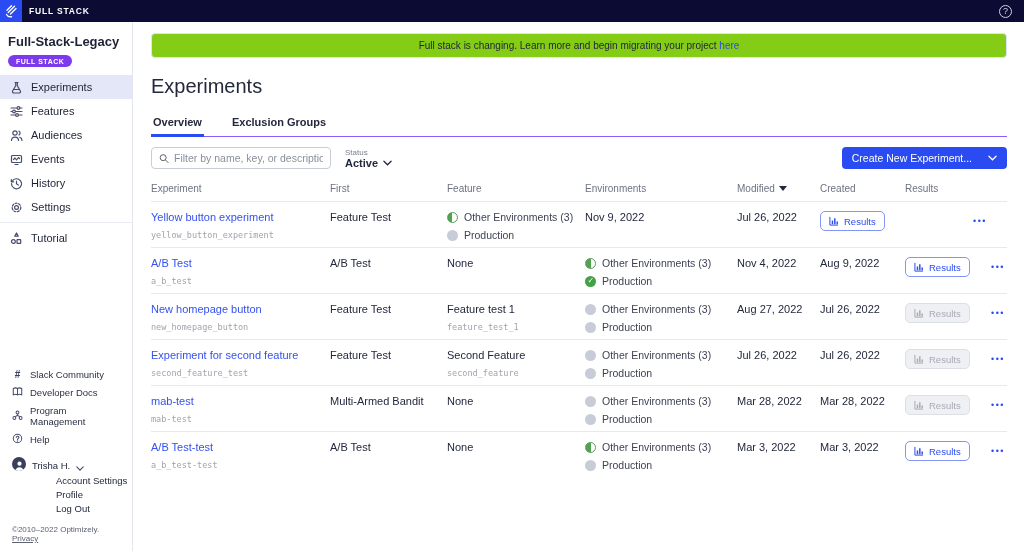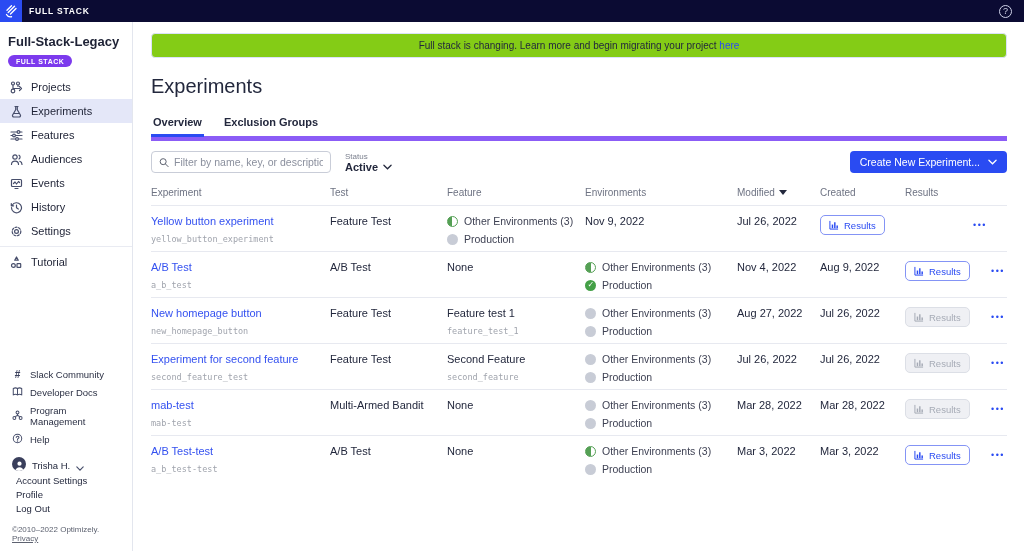--- a/index.html
+++ b/index.html
@@ -24,47 +24,47 @@
                 letter-spacing:.5px; border-radius:8px; padding:2.5px 8px; margin:6px 8px 8px 8px; width:max-content; }
   .nav-item { display:flex; align-items:center; gap:8px; padding:5px 8px 5px 10px; height:24px; cursor:pointer; color:#1e2235; }
   .nav-item.active { background:#e4e7f8; }
   .nav-item svg { flex:0 0 13px; }
   .side-divider { border-top:1px solid #e9ebf2; margin:3px 0; }
   .side-spacer { flex:1; }
   .foot-link { display:flex; align-items:center; gap:7px; padding:3px 8px 3px 12px; font-size:9.5px; color:#2b3044; cursor:pointer; }
   .foot-link .glyph { width:11px; text-align:center; font-weight:bold; font-size:10px; color:#3a3f5c; }
   .user-row { display:flex; align-items:flex-end; gap:6px; padding:8px 8px 2px 12px; font-size:9.5px; cursor:pointer; }
   .avatar { width:14px; height:14px; border-radius:50%; background:#3a3f5c; display:flex; align-items:flex-end; justify-content:center; overflow:hidden; }
-  .user-menu { padding-left:16px; font-size:9.5px; }
+  .user-menu { padding-left:16px; font-size:9.5px;margin-left:40px; }
   .user-menu div { padding:1.5px 0; cursor:pointer; }
   .copyright { font-size:8px; color:#5d6270; padding:10px 8px 2px 12px; }
   .copyright a { color:#5d6270; }
 
   
   .main { flex:1; padding:11px 17px 0 18px; overflow:hidden; }
   .banner { background:#84cc16; border:1px solid #dbe2f9; border-radius:4px; text-align:center;
             font-size:10px; padding:6px 0; color:#23283d; }
   .banner a { color:#2a4bf2; text-decoration:none; cursor:pointer; }
   .page-title { font-size:20px; font-weight:500; color:#23283d; margin:17px 0 14px 0; }
 
-  .tabs { display:flex; gap:18px; border-bottom:5px solid #8b5cf6; }
+  .tabs { display:flex; gap:26px; border-bottom:1px solid #8b5cf6; }
   .tab { font-size:11px; font-weight:bold; color:#23283d; padding:4px 2px 8px 2px; cursor:pointer; position:relative; }
   .tab.active::after { content:""; position:absolute; left:0; right:0; bottom:-1px; height:3px; background:#2a4bf2; }
 
   .toolbar { display:flex; align-items:center; margin:10px 0 8px 0; }
   .search-box { display:flex; align-items:center; gap:5px; border:1px solid #c9cdd8; border-radius:4px;
                 height:22px; width:180px; padding:0 7px; background:#fff; }
   .search-box input { border:none; outline:none; font-size:10.5px; width:100%; color:#23283d;
                       font-family:"Liberation Sans","DejaVu Sans",sans-serif; background:transparent; }
   .search-box input::placeholder { color:#8a8f9d; }
   .status-wrap { margin-left:14px; cursor:pointer; }
   .status-label { font-size:8px; color:#7c818f; }
   .status-value { font-size:11px; font-weight:bold; color:#23283d; display:flex; align-items:center; gap:5px;text-align:center; }
   .create-btn { margin-left:auto; background:#2a4bf2; color:#fff; border:none; border-radius:4px; height:22px;
-                font-size:10.5px; padding:0 10px; display:flex; align-items:center; gap:8px; cursor:pointer;
+                font-size:10.5px; padding:0 10px; display:flex; align-items:center; gap:16px; cursor:pointer;
                 font-family:"Liberation Sans","DejaVu Sans",sans-serif; }
 
   
   .thead, .trow { display:grid; grid-template-columns:179px 117px 138px 152px 83px 85px 86px auto; align-items:start; }
   .thead { font-size:10px; color:#6e7383; padding:6px 0 7px 0; }
   .th { display:flex; align-items:center; gap:4px; }
   .sort-tri { width:0; height:0; border-left:4px solid transparent; border-right:4px solid transparent; border-top:5px solid #23283d; }
   .trow { border-top:1px solid #e7e9f0; padding:9px 0 0 0; min-height:46px; font-size:11px; }
   .exp-link { color:#3451f0; text-decoration:none; font-size:11px; cursor:pointer; }
   .key { font-family:"DejaVu Sans Mono",monospace; font-size:8.5px; color:#a0a4ad; margin-top:7px; }
@@ -98,29 +98,20 @@
   </div>
   <span class="top-help">?</span>
 </header>
 
 <div class="body-wrap">
 
 <aside class="sidebar">
   <div class="proj-name">Full-Stack-Legacy</div>
   <span class="proj-badge">FULL STACK</span>
 
-  <div class="nav-item">
-    <svg class="icon-line" width="13" height="13" viewBox="0 0 13 13">
-          <circle cx="3" cy="2.5" r="1.5"></circle>
-          <circle cx="8" cy="2.5" r="1.5"></circle>
-          <path d="M3 4v3.5h6.5 M8 4v1.5 M9.5 5.5l2 2-2 2"></path>
-          <circle cx="3" cy="10" r="1.8"></circle>
-        </svg>
-    <span>Projects</span>
-  </div>
   <div class="nav-item active">
     <svg class="icon-line" width="13" height="13" viewBox="0 0 13 13">
           <path d="M5 1.5h3 M5.7 1.5v3.2L2.6 10a1.4 1.4 0 0 0 1.3 2h5.2a1.4 1.4 0 0 0 1.3-2L7.3 4.7V1.5 M4.2 8.5h4.6"></path>
         </svg>
     <span>Experiments</span>
   </div>
   <div class="nav-item">
     <svg class="icon-line" width="13" height="13" viewBox="0 0 13 13">
           <path d="M1 3h11 M1 6.5h11 M1 10h11"></path>
           <circle cx="8.5" cy="3" r="1.4" fill="#fff"></circle>
@@ -254,21 +245,21 @@
     <button class="create-btn">
       <span>Create New Experiment...</span>
       <svg width="9" height="6" viewBox="0 0 10 6">
             <path d="M1 1l4 4 4-4" stroke="#fff" stroke-width="1.4" fill="none" stroke-linecap="round"></path>
           </svg>
     </button>
   </div>
 
   <div class="thead">
     <div class="th">Experiment</div>
-    <div class="th">Test</div>
+    <div class="th">First</div>
     <div class="th">Feature</div>
     <div class="th">Environments</div>
     <div class="th">
       <span>Modified</span>
       <span class="sort-tri"></span>
     </div>
     <div class="th">Created</div>
     <div class="th">Results</div>
     <div></div>
   </div>

